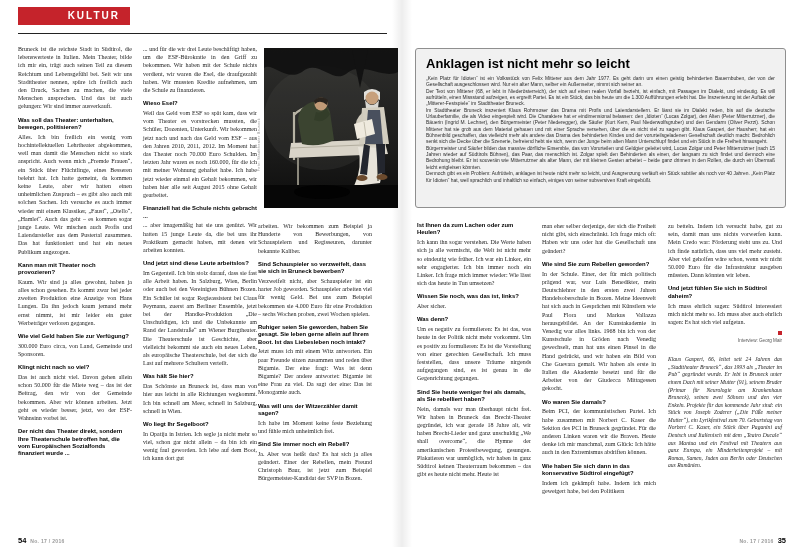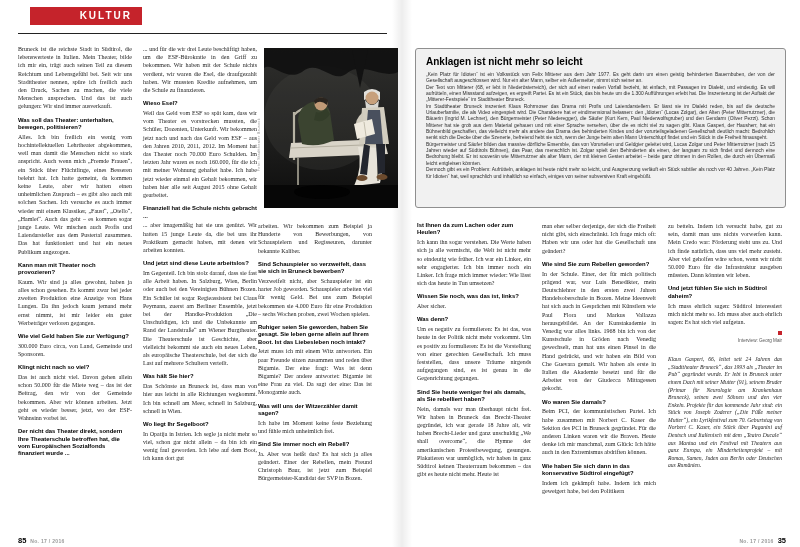--- a/index.html
+++ b/index.html
@@ -7,21 +7,21 @@
     width:800px;height:547px;position:relative;overflow:hidden;
     background:#ffffff;
     font-family:"Liberation Sans",sans-serif;
     -webkit-font-smoothing:antialiased;
   }
   .abs{position:absolute;}
   
   .kicker{
     left:18px;top:7px;width:112px;height:18px;
     color:#fff;font-weight:bold;font-size:10px;line-height:18px;
-    letter-spacing:2px;text-align:right;padding-right:10px;box-sizing:border-box;margin-left:12px;
+    letter-spacing:2px;text-align:right;padding-right:10px;box-sizing:border-box;
   }
   .toprule{left:18px;top:33px;width:369px;height:1px;background:#222;}
   
   .gutter{left:392px;top:0;width:20px;height:547px;
     background:linear-gradient(90deg,rgba(0,0,0,0) 0%,rgba(0,0,0,0.07) 50%,rgba(0,0,0,0) 100%);}
   
   .col{position:absolute;}
   .blk{margin:0;}
   .blk-a{font-family:"Liberation Serif",serif;font-size:6px;line-height:8.2px;color:#1d1d1d;text-align:justify;}
   .blk-q{font-family:"Liberation Sans",sans-serif;font-weight:bold;font-size:5.9px;line-height:7.3px;color:#000;margin-top:6px;margin-bottom:1.5px;}
@@ -29,21 +29,21 @@
   .blk-bio{font-family:"Liberation Serif",serif;font-style:italic;font-size:5.6px;line-height:7.6px;color:#222;margin-top:13px;text-align:justify;}
   .blk-credit{font-size:4.6px;color:#555;text-align:right;margin-top:3px;}
   .blk-end{text-align:right;margin-top:2px;line-height:4px;}
   .endsq{display:inline-block;width:4px;height:4px;background:#c5232b;}
   
   .graybox{
     left:415px;top:48px;width:371px;height:160px;box-sizing:border-box;
     background:#f1f1f1;border:1px solid #8f8f8f;border-radius:3px;
     padding:7px 10px 6px 10px;
   }
-  .box-title{font-weight:bold;font-size:10px;color:#000;margin:0 0 5px 0;}
+  .box-title{font-weight:bold;font-size:13px;color:#000;margin:0 0 5px 0;}
   .blk-p{font-size:4.9px;line-height:6.35px;color:#2b2b2b;text-align:justify;}
   
   .photo{left:264px;top:48px;width:134px;height:160px;}
   .photo-credit{
     left:257px;top:118px;color:#8d8d8d;font-size:3.6px;letter-spacing:.4px;
     writing-mode:vertical-rl;transform:rotate(180deg);
   }
   
   .footer{top:529px;white-space:nowrap;}
   .footer-left{left:18px;}
@@ -174,17 +174,17 @@
 <div class="col" style="left:668px;top:222px;width:114px;">
     <div class="blk blk-a">zu betteln. Indem ich versucht habe, gut zu sein, damit man uns nichts vorwerfen kann. Mein Credo war: Förderung steht uns zu. Und ich finde natürlich, dass uns viel mehr zusteht. Aber viel geholfen wäre schon, wenn wir nicht 50.000 Euro für die Infrastruktur ausgeben müssten. Dann könnten wir leben.</div>
     <div class="blk blk-q">Und jetzt fühlen Sie sich in Südtirol daheim?</div>
     <div class="blk blk-a">Ich muss ehrlich sagen: Südtirol interessiert mich nicht mehr so. Ich muss aber auch ehrlich sagen: Es hat sich viel aufgetan.</div>
     <div class="blk blk-end"><span class="endsq" style="background: rgb(197, 35, 43);"></span></div>
     <div class="blk blk-credit">Interview: Georg Mair</div>
     <div class="blk blk-bio">Klaus Gasperi, 66, leitet seit 24 Jahren das „Stadttheater Bruneck“, das 1993 als „Theater im Pub“ gegründet wurde. Er lebt in Bruneck unter einem Dach mit seiner Mutter (91), seinem Bruder (Primar für Neurologie am Krankenhaus Bruneck), seinen zwei Söhnen und den vier Enkeln. Projekte für das kommende Jahr sind: ein Stück von Joseph Zoderer („Die Füße meiner Mutter“), ein Lyrikfestival zum 70. Geburtstag von Norbert C. Kaser, ein Stück über Paganini auf Deutsch und Italienisch mit dem „Teatro Ducale“ aus Mantua und ein Festival mit Theatern aus ganz Europa, ein Minderheitenprojekt – mit Romas, Samen, Juden aus Berlin oder Deutschen aus Rumänien.</div>
   </div>
 
 <div class="abs footer footer-left">
-  <span class="pagenum">85</span><span class="issue">No. 17 / 2016</span>
+  <span class="pagenum">54</span><span class="issue">No. 17 / 2016</span>
 </div>
 <div class="abs footer footer-right">
   <span class="issue">No. 17 / 2016</span><span class="pagenum">35</span>
 </div>
 
 </body></html>

